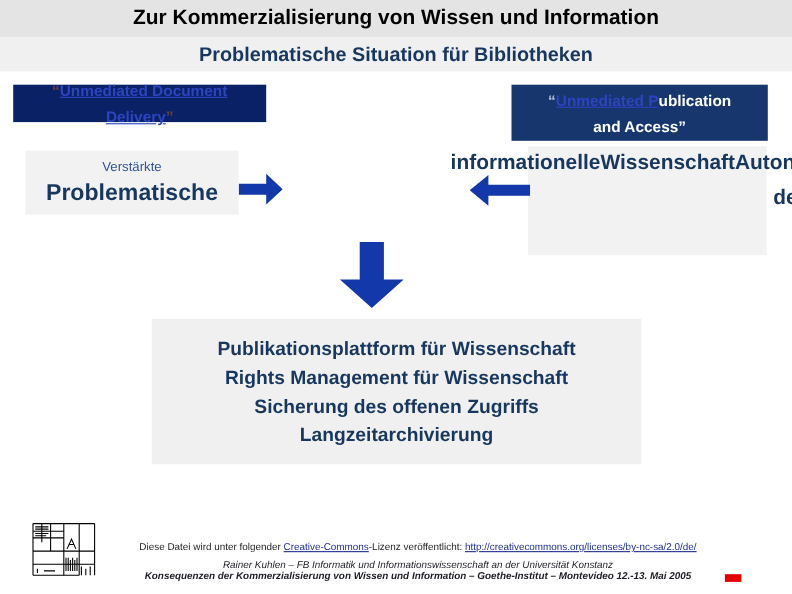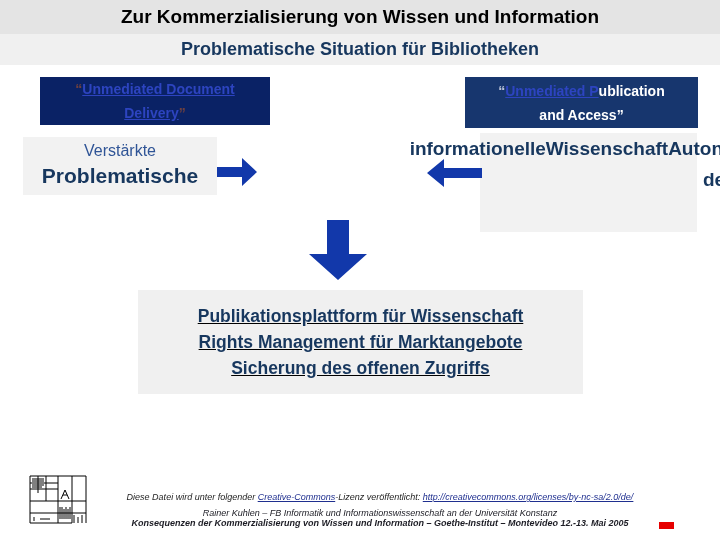--- a/index.html
+++ b/index.html
@@ -14,51 +14,51 @@
   }
   .title-band2{
     position:absolute;left:0;top:34px;width:720px;height:31px;background:#f0f0f0;
     display:flex;align-items:center;justify-content:center;
     font-size:18px;font-weight:bold;color:#17375e;
   }
   .navy-box{
     position:absolute;display:flex;flex-direction:column;align-items:center;justify-content:center;
     font-size:14px;font-weight:bold;line-height:24px;text-align:center;
   }
-  .navy-left{left:40px;top:77px;width:230px;height:48px;background:#0a2265;}
+  .navy-left{left:12px;top:77px;width:230px;height:34px;background:#0a2265;}
   .navy-right{left:465px;top:77px;width:233px;height:51px;background:#17366e;color:#ffffff;}
   .box-link{color:#2d44c0;text-decoration:underline;cursor:pointer;}
   .quote-maroon{color:#6d4040;}
   .quote-pale{color:#b9c2d8;}
   .quote-white{color:#ffffff;}
   .gray-box{position:absolute;background:#f2f2f2;text-align:center;}
   .market-box{left:23px;top:137px;width:194px;height:58px;padding-top:3px;box-sizing:border-box;}
-  .market-line1{font-size:16px;color:#2f5496;line-height:22px;}
+  .market-line1{font-size:12px;color:#2f5496;line-height:22px;}
   .market-line2{font-size:21px;font-weight:bold;color:#17375e;line-height:28px;}
   .autonomy-box{left:480px;top:133px;width:217px;height:99px;display:flex;flex-direction:row;justify-content:center;}
   .autonomy-line{font-size:19px;font-weight:bold;color:#17375e;line-height:31px;}
   .ellipse{
     position:absolute;left:257px;top:100px;width:170px;height:120px;border-radius:50%;
     background:radial-gradient(ellipse at 40% 30%, #e6e6e6, #d6d6d6);
     display:flex;align-items:center;justify-content:center;
   }
   .ellipse-label{font-size:16px;color:#17375e;}
   .platform-box{
-    left:138px;top:290px;width:445px;height:104px;background:#f0f0f0;
-    display:flex;flex-direction:column;justify-content:center;text-decoration:underline;
+    left:138px;top:290px;width:445px;height:132px;background:#f0f0f0;
+    display:flex;flex-direction:column;justify-content:center;
   }
   .platform-line{font-size:17.5px;font-weight:bold;color:#17375e;line-height:26px;}
   .arrow{position:absolute;}
   .arrow polygon{fill:#1238aa;}
   .arrow-right{left:217px;top:157px;}
   .arrow-left{left:427px;top:158px;}
   .arrow-down{left:309px;top:220px;}
   .logo{position:absolute;left:28px;top:473px;}
   .footer-line{position:absolute;left:100px;width:560px;text-align:center;color:#1f1f1f;}
-  .footer-line1{top:492px;font-size:9px;font-style:italic;}
+  .footer-line1{top:492px;font-size:9px;}
   .footer-link{color:#1f2f8f;text-decoration:underline;cursor:pointer;}
   .footer-line2{top:508px;font-size:9px;font-style:italic;font-weight:400;color:#1c1c24;}
   .footer-line3{top:518px;font-size:9px;font-style:italic;font-weight:600;color:#1c1c24;}
   .red-bar{position:absolute;left:659px;top:522px;width:15px;height:7px;background:#e60000;}
 </style>
 </head>
 <body>
 
 <div class="slide">
 
@@ -94,22 +94,23 @@
   <svg class="arrow arrow-left" width="55" height="30" viewBox="0 0 55 30">
     <polygon points="55,10 17,10 17,1 0,15 17,29 17,20 55,20"></polygon>
   </svg>
 
   <svg class="arrow arrow-down" width="58" height="60" viewBox="0 0 58 60">
     <polygon points="18,0 40,0 40,34 58,34 29,60 0,34 18,34"></polygon>
   </svg>
 
   <div class="gray-box platform-box">
     <div class="platform-line">Publikationsplattform für Wissenschaft</div>
-    <div class="platform-line">Rights Management für Marktangebote</div>
+    <div class="platform-line">Rights Management für Wissenschaft</div>
     <div class="platform-line">Sicherung des offenen Zugriffs</div>
+    <div class="platform-line">Langzeitarchivierung</div>
   </div>
 
   <svg class="logo" width="60" height="52" viewBox="0 0 60 52" fill="none" stroke="#000" stroke-width="1">
     <path d="M2 3 H58 M2 10 H30 M2 16 H30 M2 28 H58 M2 40 H58 M2 50 H44"></path>
     <path d="M2 3 V50 M10 3 V20 M18 3 V28 M30 3 V50 M44 3 V50 M58 3 V50"></path>
     <path d="M4 6 H16 M4 8 H16 M4 12 H16 M4 14 H14"></path>
     <path d="M33 26 L37 17 L41 26 M35 22 H39"></path>
     <path d="M32 34 V46 M34 34 V46 M36 36 V46 M38 34 V46 M40 36 V46 M42 34 V46"></path>
     <path d="M46 42 V50 M50 44 V50 M54 42 V50 M6 44 V48 M12 46 H22"></path>
   </svg>

